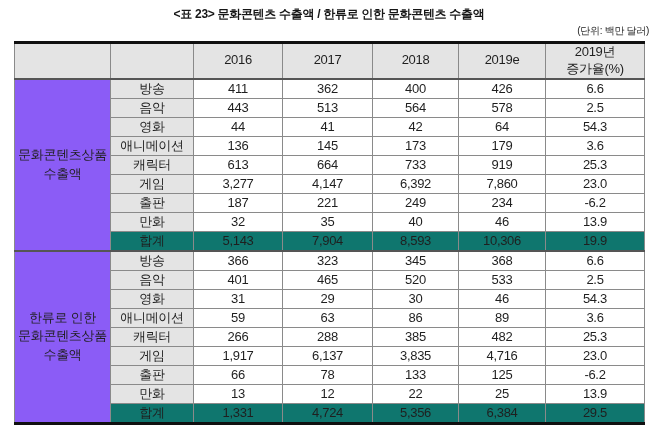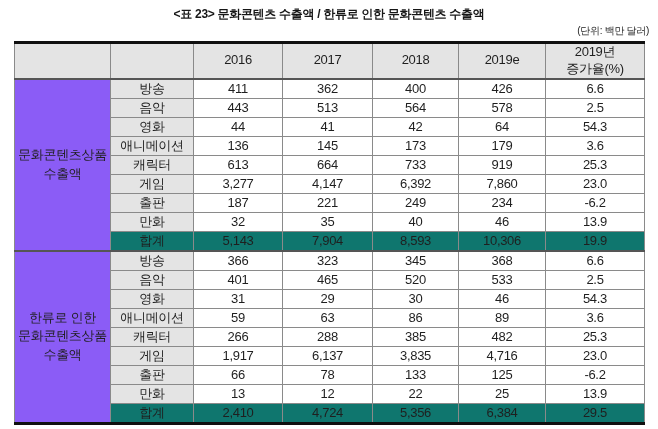--- a/index.html
+++ b/index.html
@@ -241,21 +241,21 @@
         <tr>
           <td class="cat">만화</td>
           <td>13</td>
           <td>12</td>
           <td>22</td>
           <td>25</td>
           <td>13.9</td>
         </tr>
         <tr class="total">
           <td class="cat">합계</td>
-          <td>2,410</td>
+          <td>1,331</td>
           <td>4,724</td>
           <td>5,356</td>
           <td>6,384</td>
           <td>29.5</td>
         </tr>
       </tbody>
     </table>
 
 </div>
 

